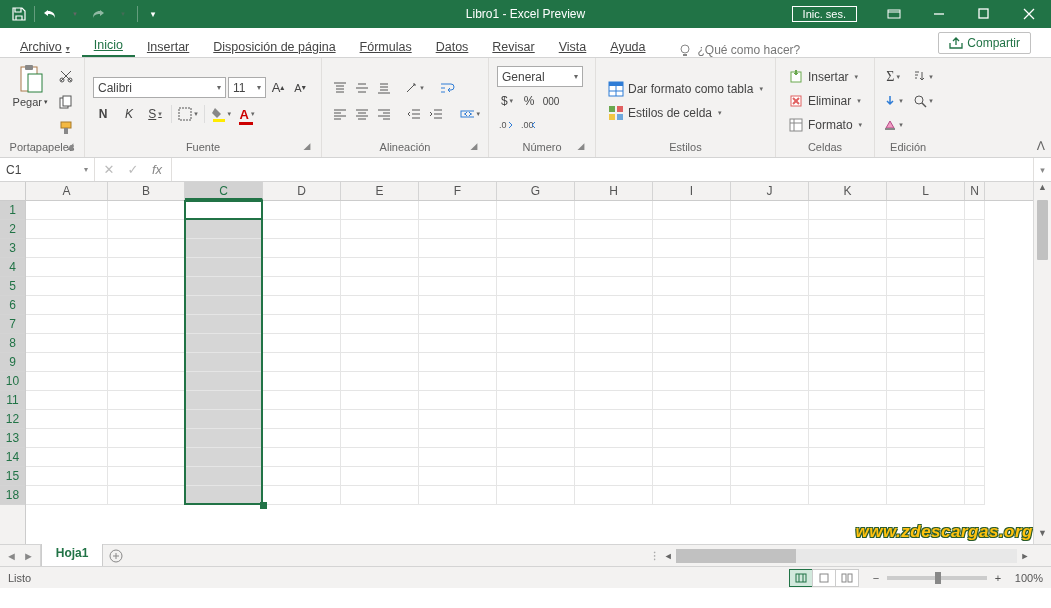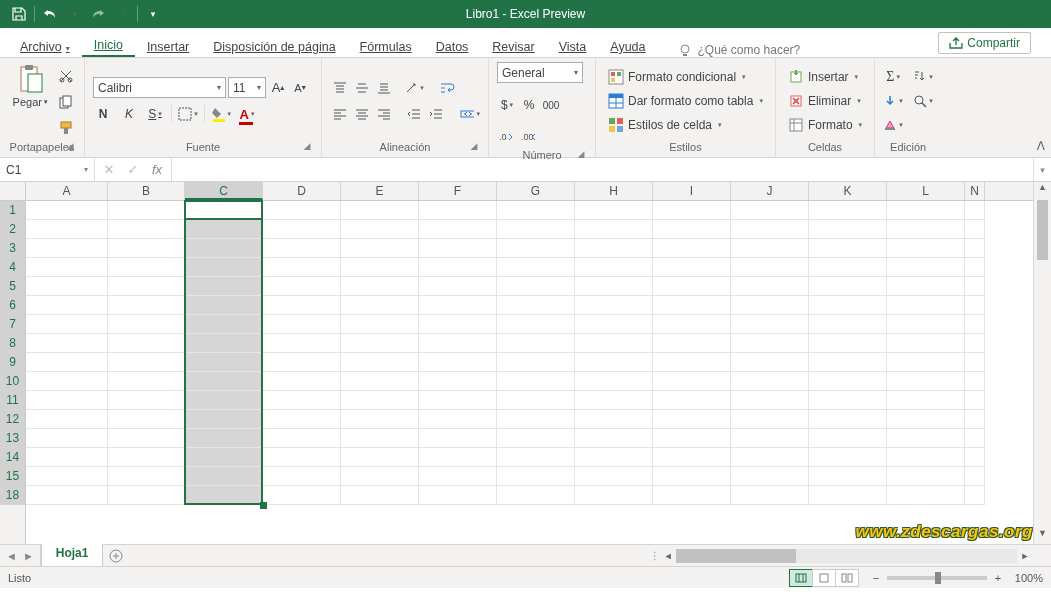--- a/index.html
+++ b/index.html
@@ -117,20 +117,44 @@
     <div class="qat-btn" style="opacity:.5">
         <svg width="14" height="12" viewBox="0 0 14 12">
           <path d="M9 2l4 3-4 3V6c-4 0-6 1-7 4 0-5 3-7 7-7z" fill="#fff"></path>
         </svg>
       </div>
     <div class="qat-btn dd" style="opacity:.5"></div>
     <div class="qat-sep"></div>
     <div class="qat-btn" style="font-size:9px">▾</div>
   </div>
   <div class="title">Libro1  -  Excel Preview</div>
+  <div class="title-right">
+    <div class="signin">Inic. ses.</div>
+    <div class="win-btn">
+        <svg width="14" height="10">
+          <rect x="1" y="1" width="12" height="8" fill="none" stroke="#fff"></rect>
+          <line x1="1" y1="3" x2="13" y2="3" stroke="#fff"></line>
+        </svg>
+      </div>
+    <div class="win-btn">
+        <svg width="12" height="12">
+          <line x1="1" y1="6" x2="11" y2="6" stroke="#fff" stroke-width="1.3"></line>
+        </svg>
+      </div>
+    <div class="win-btn">
+        <svg width="12" height="12">
+          <rect x="1" y="1" width="9" height="9" fill="none" stroke="#fff" stroke-width="1.3"></rect>
+        </svg>
+      </div>
+    <div class="win-btn close">
+        <svg width="12" height="12">
+          <path d="M1 1l10 10M11 1L1 11" stroke="#fff" stroke-width="1.3"></path>
+        </svg>
+      </div>
+  </div>
 </div>
 
 <div class="tabs-row">
   <div class="tab with-menu">Archivo</div>
   <div class="tab active">Inicio</div>
   <div class="tab">Insertar</div>
   <div class="tab">Disposición de página</div>
   <div class="tab">Fórmulas</div>
   <div class="tab">Datos</div>
   <div class="tab">Revisar</div>
@@ -294,21 +318,21 @@
               <rect x="1" y="4" width="14" height="6" fill="none" stroke="#2e7cd6"></rect>
               <path d="M4 7h2m4 0h2M7 5l-2 2 2 2m2-4l2 2-2 2" fill="none" stroke="#2e7cd6"></path>
             </svg>
           </div>
       </div>
     </div>
     <div class="rgroup-label"><span>Alineación</span><span class="rg-launcher">◢</span></div>
   </div>
 
   <div class="rgroup">
-    <div class="rgroup-body col" style="gap:12px;width:90px">
+    <div class="rgroup-body col" style="gap:4px;width:90px">
       <div class="sel" style="width:86px">
           <span>General</span>
           <span class="arr">▾</span>
         </div>
       <div class="row">
         <div class="mini dd">$</div>
         <div class="mini">%</div>
         <div class="mini" style="font-size:10px">000</div>
       </div>
       <div class="row">
@@ -324,29 +348,20 @@
               <path d="M14 3l-3 3 3 3" fill="none" stroke="#2e7cd6"></path>
             </svg>
           </div>
       </div>
     </div>
     <div class="rgroup-label"><span>Número</span><span class="rg-launcher">◢</span></div>
   </div>
 
   <div class="rgroup">
     <div class="rgroup-body col" style="gap:4px">
-      <div class="styled-btn dd">
-          <svg class="ico16">
-            <rect x="1" y="1" width="14" height="14" fill="#fff" stroke="#888"></rect>
-            <rect x="3" y="3" width="4" height="4" fill="#e06060"></rect>
-            <rect x="9" y="3" width="4" height="4" fill="#6aa84f"></rect>
-            <rect x="3" y="9" width="4" height="4" fill="#f2c744"></rect>
-          </svg>
-          <span>Formato condicional</span>
-        </div>
       <div class="styled-btn dd">
           <svg class="ico16">
             <rect x="1" y="1" width="14" height="14" fill="#fff" stroke="#2e7cd6"></rect>
             <rect x="1" y="1" width="14" height="4" fill="#2e7cd6"></rect>
             <line x1="8" y1="1" x2="8" y2="15" stroke="#2e7cd6"></line>
             <line x1="1" y1="10" x2="15" y2="10" stroke="#2e7cd6"></line>
           </svg>
           <span>Dar formato como tabla</span>
         </div>
       <div class="styled-btn dd">

